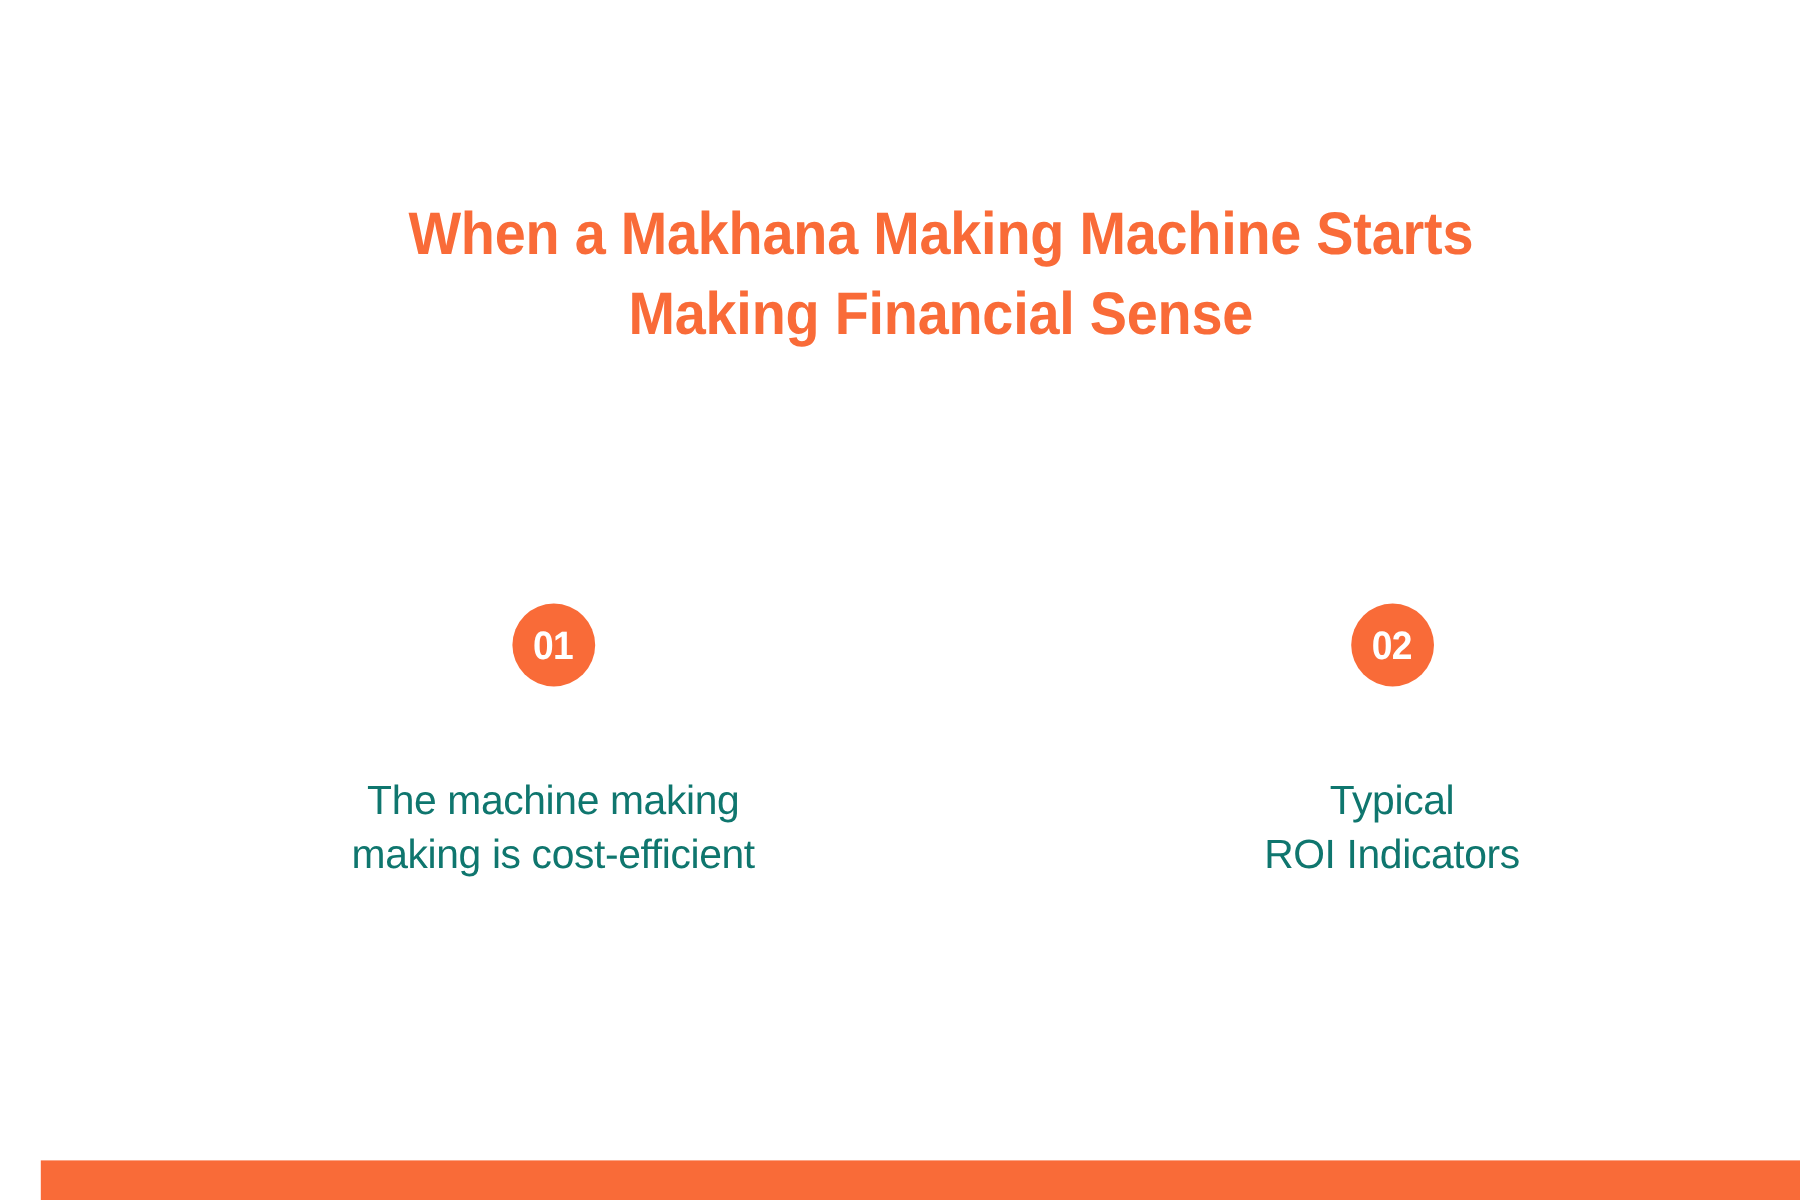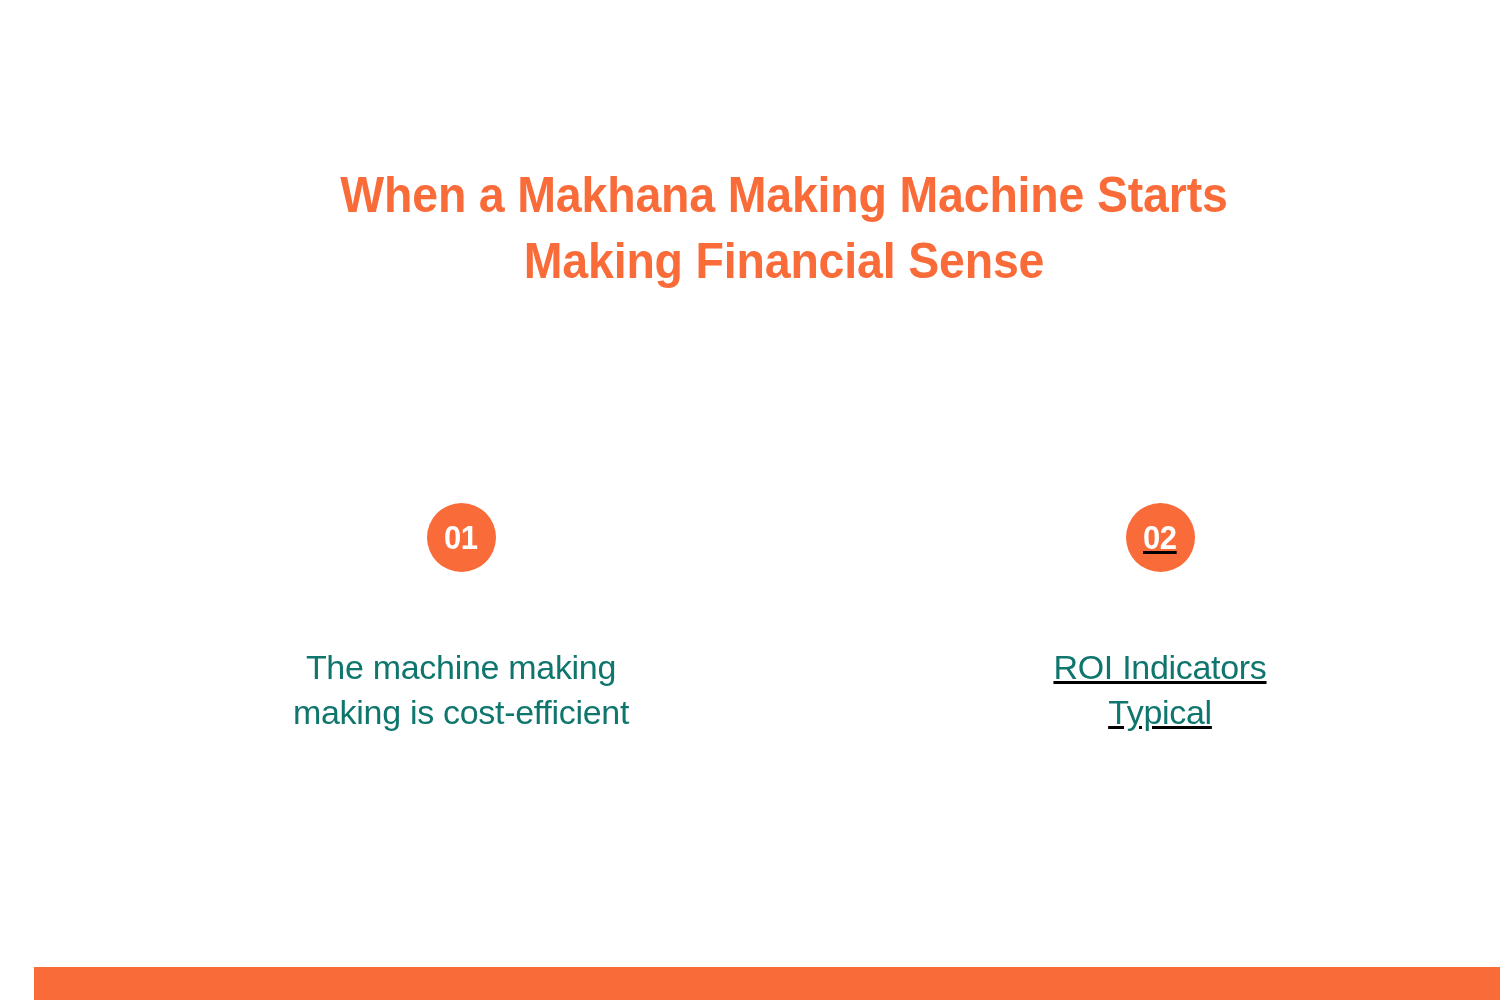--- a/index.html
+++ b/index.html
@@ -55,21 +55,21 @@
     width: 1322px;
     height: 1000px;
   }
   .column {
     position: absolute;
     top: 503px;
     width: 560px;
     text-align: center;
   }
   .column-01 { left: 147px; }   
-  .column-02 { left: 846px; text-decoration: underline; }   
+  .column-02 { left: 846px; }   
 
   .badge {
     width: 69px;
     height: 69px;
     border-radius: 50%;
     background: #f96b38;
     margin: 0 auto;
     display: flex;
     align-items: center;
     justify-content: center;
@@ -130,22 +130,22 @@
         <span class="caption-line">The machine making</span>
         <span class="caption-line">making is cost-efficient</span>
       </div>
     </div>
 
     <div class="column column-02">
       <div class="badge">
         <span class="badge-number">02</span>
       </div>
       <div class="caption">
+        <span class="caption-line">Typical</span>
         <span class="caption-line">ROI Indicators</span>
-        <span class="caption-line">Typical</span>
       </div>
     </div>
 
   </div>
 
   <div class="bottom-bar"></div>
 
 </div>
 
 </body></html>

